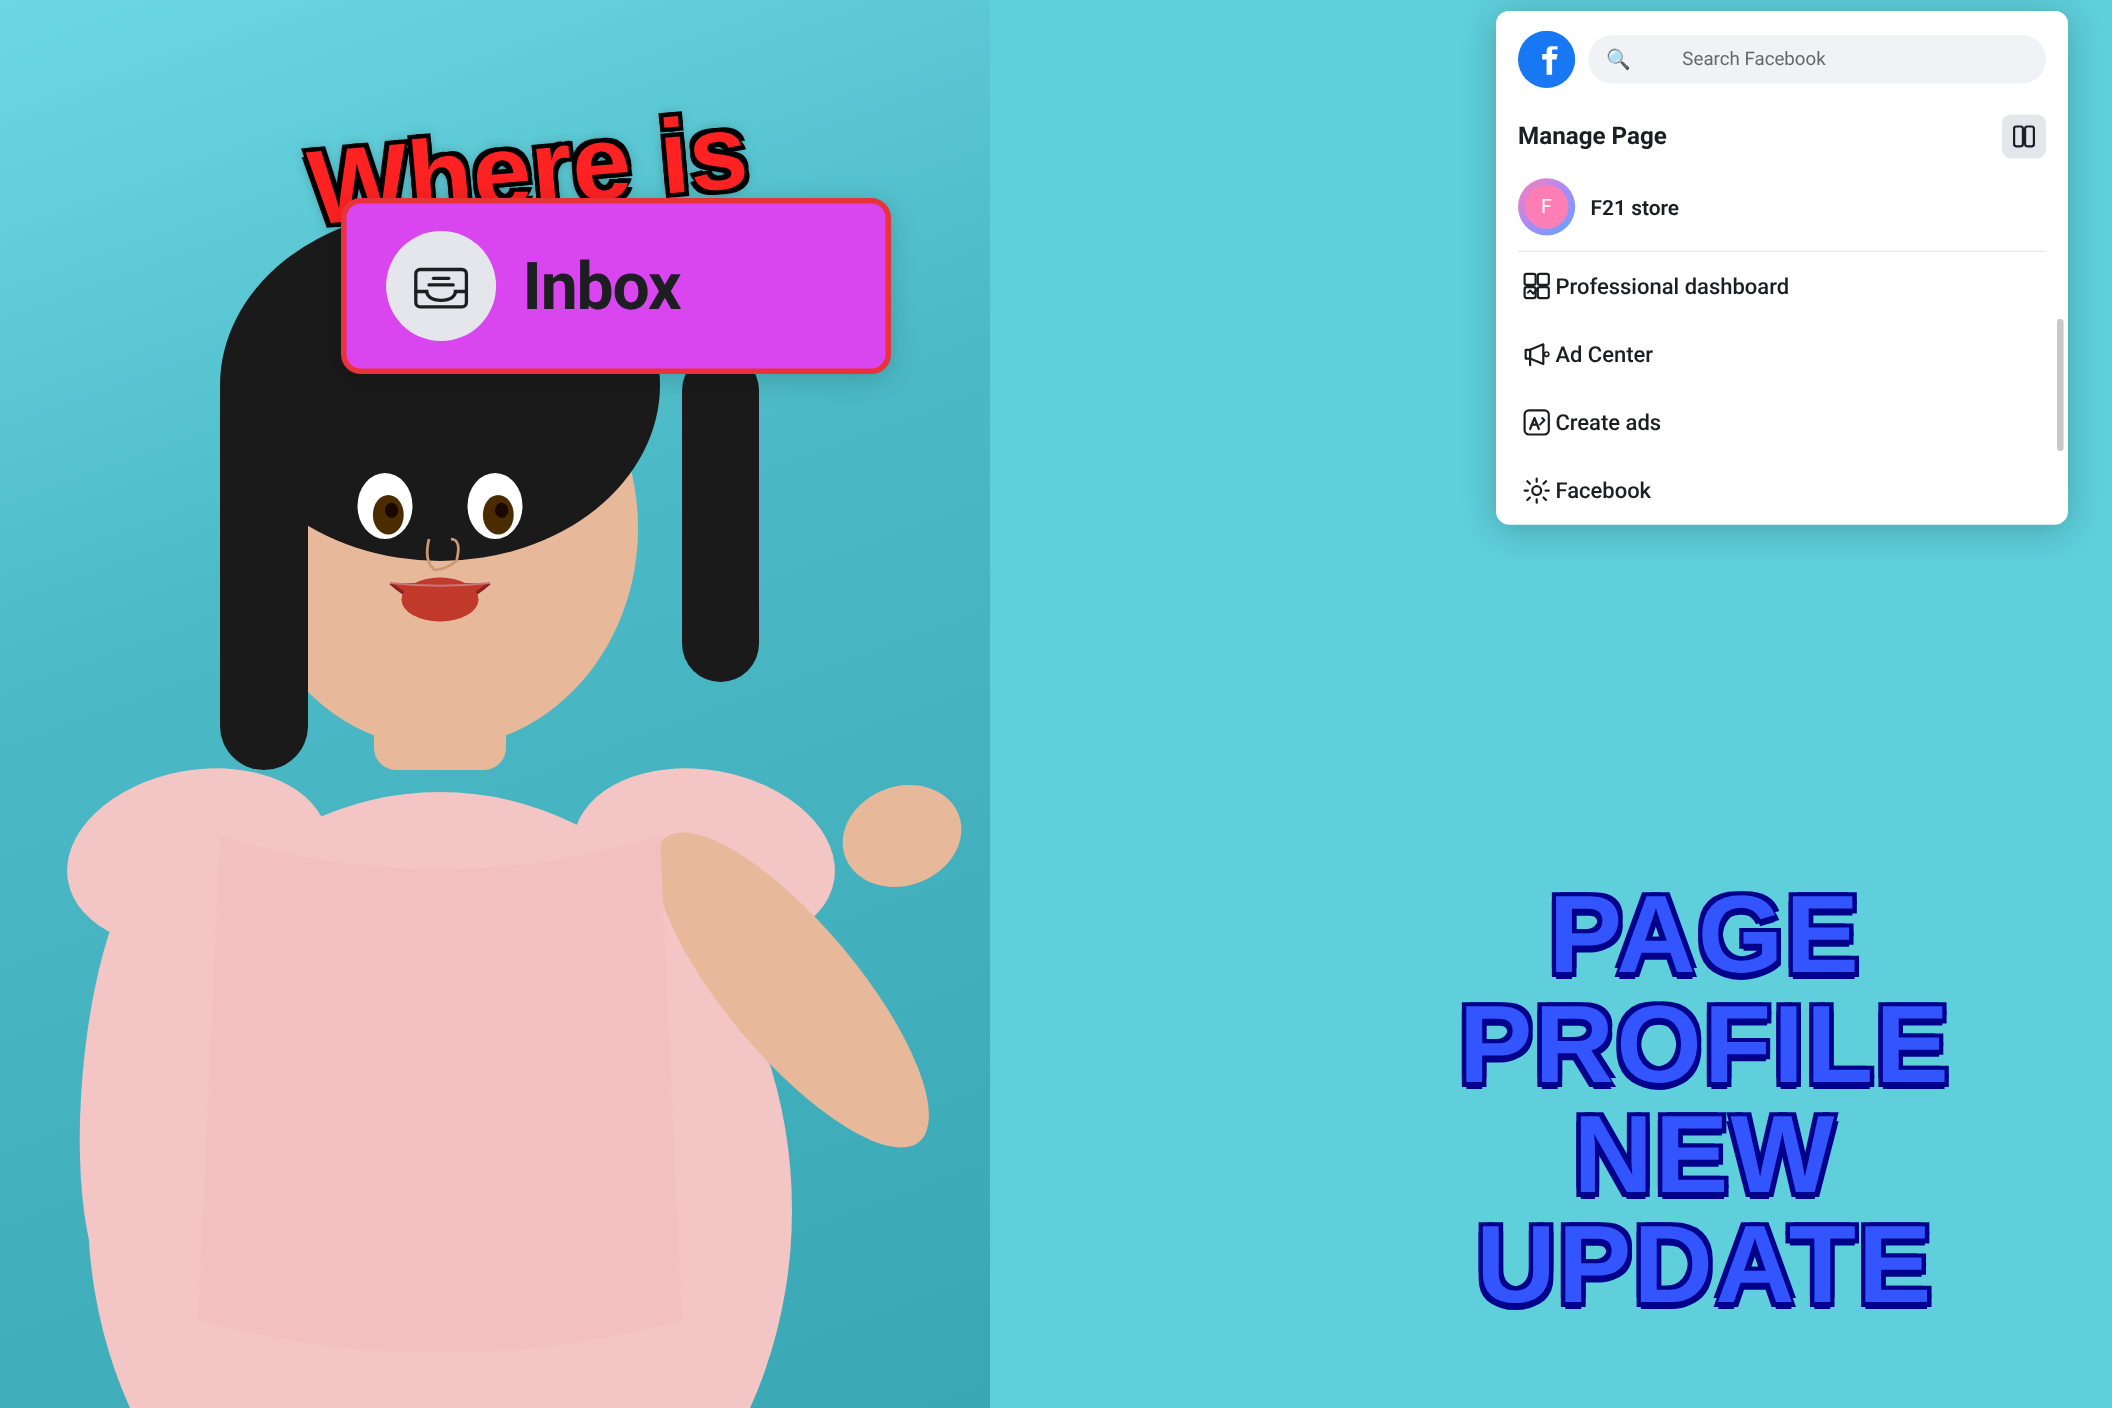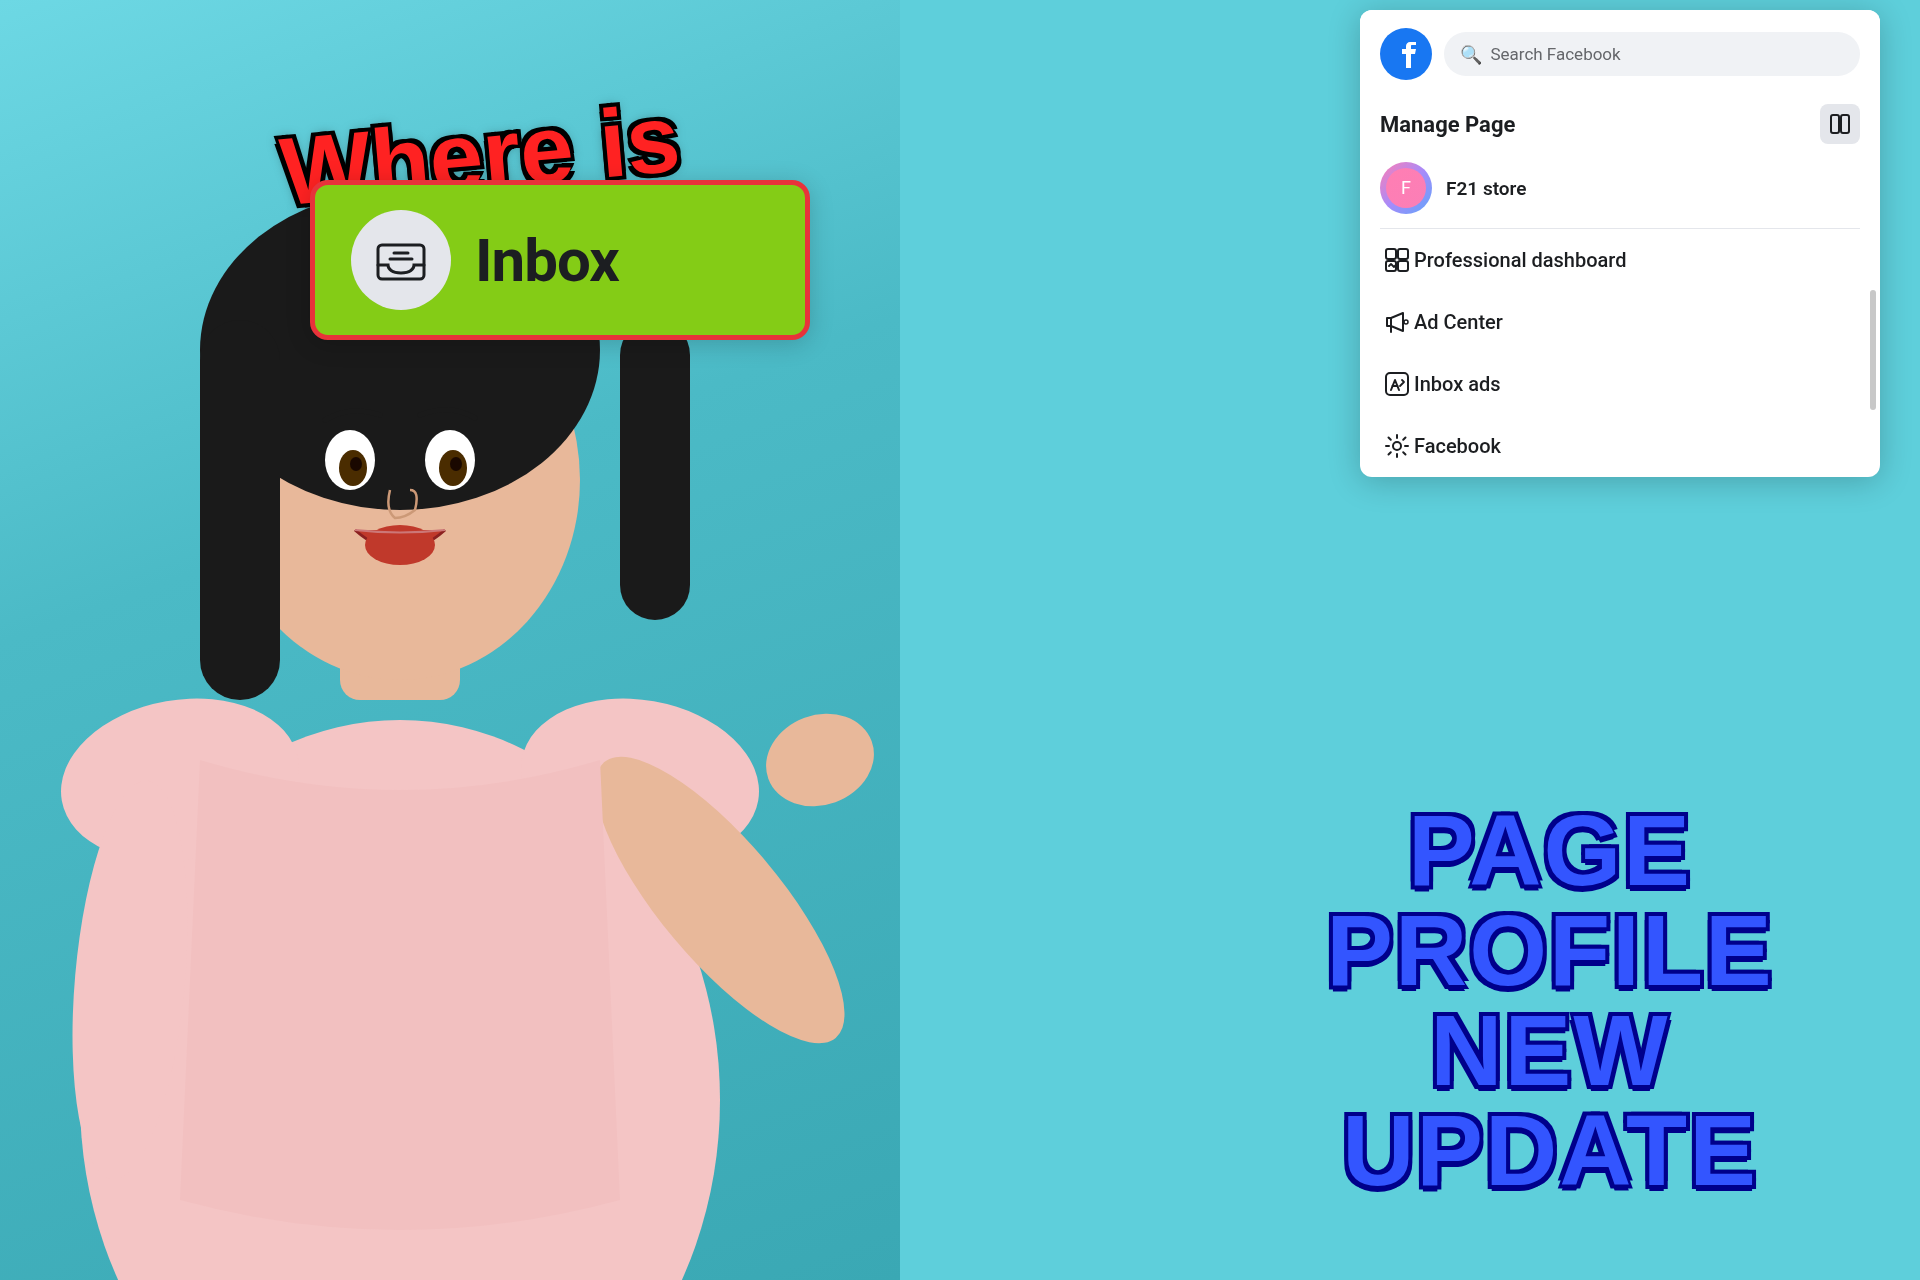--- a/index.html
+++ b/index.html
@@ -49,21 +49,21 @@
       transform: rotate(-5deg);
     }
 
     
     .inbox-card {
       position: absolute;
       top: 180px;
       left: 310px;
       width: 500px;
       height: 160px;
-      background: #84cc16;
+      background: #d946ef;
       border-radius: 18px;
       border: 5px solid #e8333a;
       display: flex;
       align-items: center;
       gap: 24px;
       padding: 0 36px;
       z-index: 11;
       box-shadow: 0 4px 24px rgba(0,0,0,0.18);
     }
 
@@ -167,20 +167,21 @@
     }
 
     .fb-search-icon {
       color: #65676b;
       font-size: 18px;
     }
 
     .fb-search-text {
       font-size: 17px;
       color: #65676b;
+      margin-left: 39px;
     }
 
     
     .fb-manage-header {
       display: flex;
       align-items: center;
       justify-content: space-between;
       padding: 10px 20px 8px 20px;
     }
 
@@ -433,21 +434,21 @@
 
   <div class="fb-menu-item">
     <div class="fb-menu-icon">
       <svg viewBox="0 0 28 28" xmlns="http://www.w3.org/2000/svg">
         <rect x="3" y="3" width="22" height="22" rx="4" stroke="#1c1e21" stroke-width="2" fill="none"></rect>
         <path d="M8 20 L12 10 L16 20" stroke="#1c1e21" stroke-width="2" fill="none" stroke-linecap="round" stroke-linejoin="round"></path>
         <path d="M9.5 16 L14.5 16" stroke="#1c1e21" stroke-width="2" stroke-linecap="round"></path>
         <path d="M19 10 L21 12 L17 16" stroke="#1c1e21" stroke-width="1.8" fill="none" stroke-linecap="round"></path>
       </svg>
     </div>
-    <span class="fb-menu-label">Inbox ads</span>
+    <span class="fb-menu-label">Create ads</span>
   </div>
 
   <div class="fb-menu-item">
     <div class="fb-menu-icon">
       <svg viewBox="0 0 28 28" xmlns="http://www.w3.org/2000/svg">
         <circle cx="14" cy="14" r="4" stroke="#1c1e21" stroke-width="2" fill="none"></circle>
         <path d="M14 3 L14 6 M14 22 L14 25 M3 14 L6 14 M22 14 L25 14 M5.5 5.5 L7.8 7.8 M20.2 20.2 L22.5 22.5 M22.5 5.5 L20.2 7.8 M7.8 20.2 L5.5 22.5" stroke="#1c1e21" stroke-width="2" stroke-linecap="round"></path>
       </svg>
     </div>
     <span class="fb-menu-label">Facebook</span>

